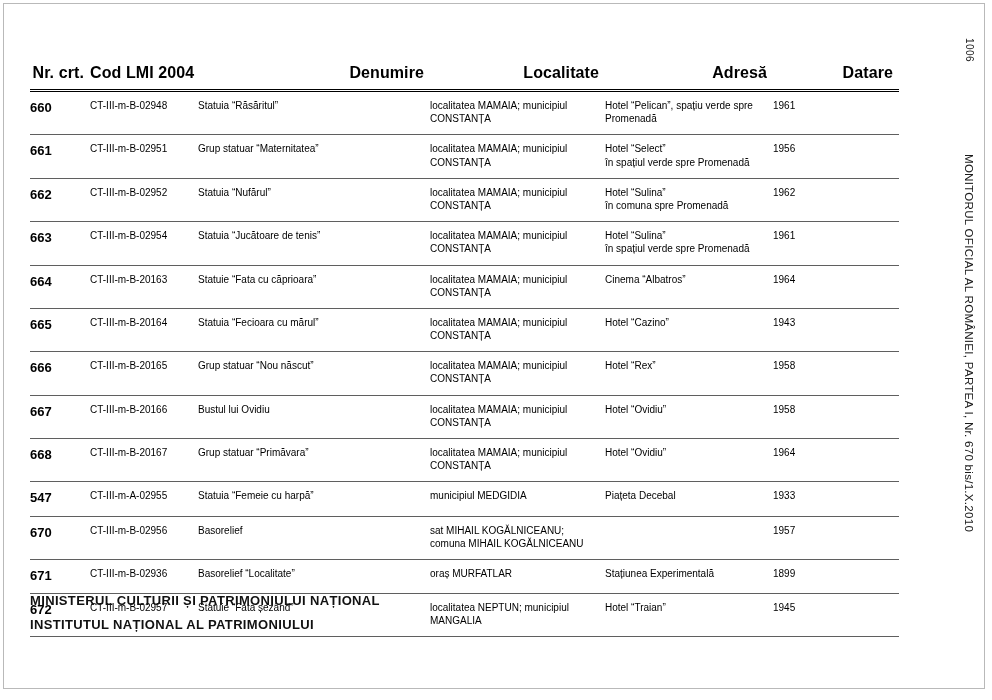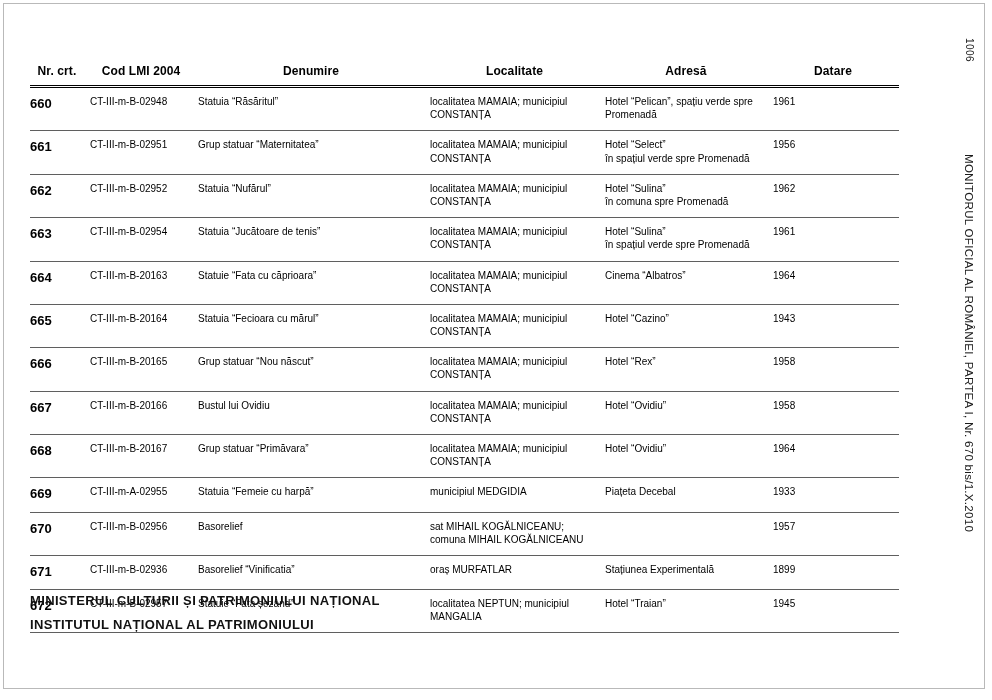--- a/index.html
+++ b/index.html
@@ -56,23 +56,23 @@
     table-layout: fixed;
   }
   table.doc-table col.c-nr      { width: 60px; }
   table.doc-table col.c-cod     { width: 108px; }
   table.doc-table col.c-den     { width: 232px; }
   table.doc-table col.c-loc     { width: 175px; }
   table.doc-table col.c-adr     { width: 168px; }
   table.doc-table col.c-dat     { width: 126px; }
 
   thead th {
-    font-size: 12px;
+    font-size: 16px;
     font-weight: bold;
-    text-align: center;
+    text-align: right;
     vertical-align: bottom;
     padding: 0 6px 7px 0;
     letter-spacing: 0.1px;
     white-space: nowrap;
   }
   thead tr {
     border-bottom: 3px double #000;
   }
   
   thead th {
@@ -205,39 +205,39 @@
           </tr>
           <tr>
             <td class="cell-nr"><span>668</span></td>
             <td class="cell-cod"><span>CT-III-m-B-20167</span></td>
             <td class="cell-den"><span>Grup statuar “Primăvara”</span></td>
             <td class="cell-loc"><span>localitatea MAMAIA; municipiul</span><span class="line2">CONSTANȚA</span></td>
             <td class="cell-adr"><span>Hotel “Ovidiu”</span><span class="line2"></span></td>
             <td class="cell-dat"><span>1964</span></td>
           </tr>
           <tr>
-            <td class="cell-nr"><span>669</span></td>
+            <td class="cell-nr"><span>547</span></td>
             <td class="cell-cod"><span>CT-III-m-A-02955</span></td>
             <td class="cell-den"><span>Statuia “Femeie cu harpă”</span></td>
             <td class="cell-loc"><span>municipiul MEDGIDIA</span><span class="line2"></span></td>
             <td class="cell-adr"><span>Piațeta  Decebal</span><span class="line2"></span></td>
             <td class="cell-dat"><span>1933</span></td>
           </tr>
           <tr>
             <td class="cell-nr"><span>670</span></td>
             <td class="cell-cod"><span>CT-III-m-B-02956</span></td>
             <td class="cell-den"><span>Basorelief</span></td>
             <td class="cell-loc"><span>sat MIHAIL KOGĂLNICEANU;</span><span class="line2">comuna MIHAIL KOGĂLNICEANU</span></td>
             <td class="cell-adr"><span></span><span class="line2"></span></td>
             <td class="cell-dat"><span>1957</span></td>
           </tr>
           <tr>
             <td class="cell-nr"><span>671</span></td>
             <td class="cell-cod"><span>CT-III-m-B-02936</span></td>
-            <td class="cell-den"><span>Basorelief “Vinificatia”</span></td>
+            <td class="cell-den"><span>Basorelief “Localitate”</span></td>
             <td class="cell-loc"><span>oraș MURFATLAR</span><span class="line2"></span></td>
             <td class="cell-adr"><span>Stațiunea Experimentală</span><span class="line2"></span></td>
             <td class="cell-dat"><span>1899</span></td>
           </tr>
           <tr>
             <td class="cell-nr"><span>672</span></td>
             <td class="cell-cod"><span>CT-III-m-B-02957</span></td>
             <td class="cell-den"><span>Statuie “Fata șezând”</span></td>
             <td class="cell-loc"><span>localitatea NEPTUN; municipiul</span><span class="line2">MANGALIA</span></td>
             <td class="cell-adr"><span>Hotel “Traian”</span><span class="line2"></span></td>

